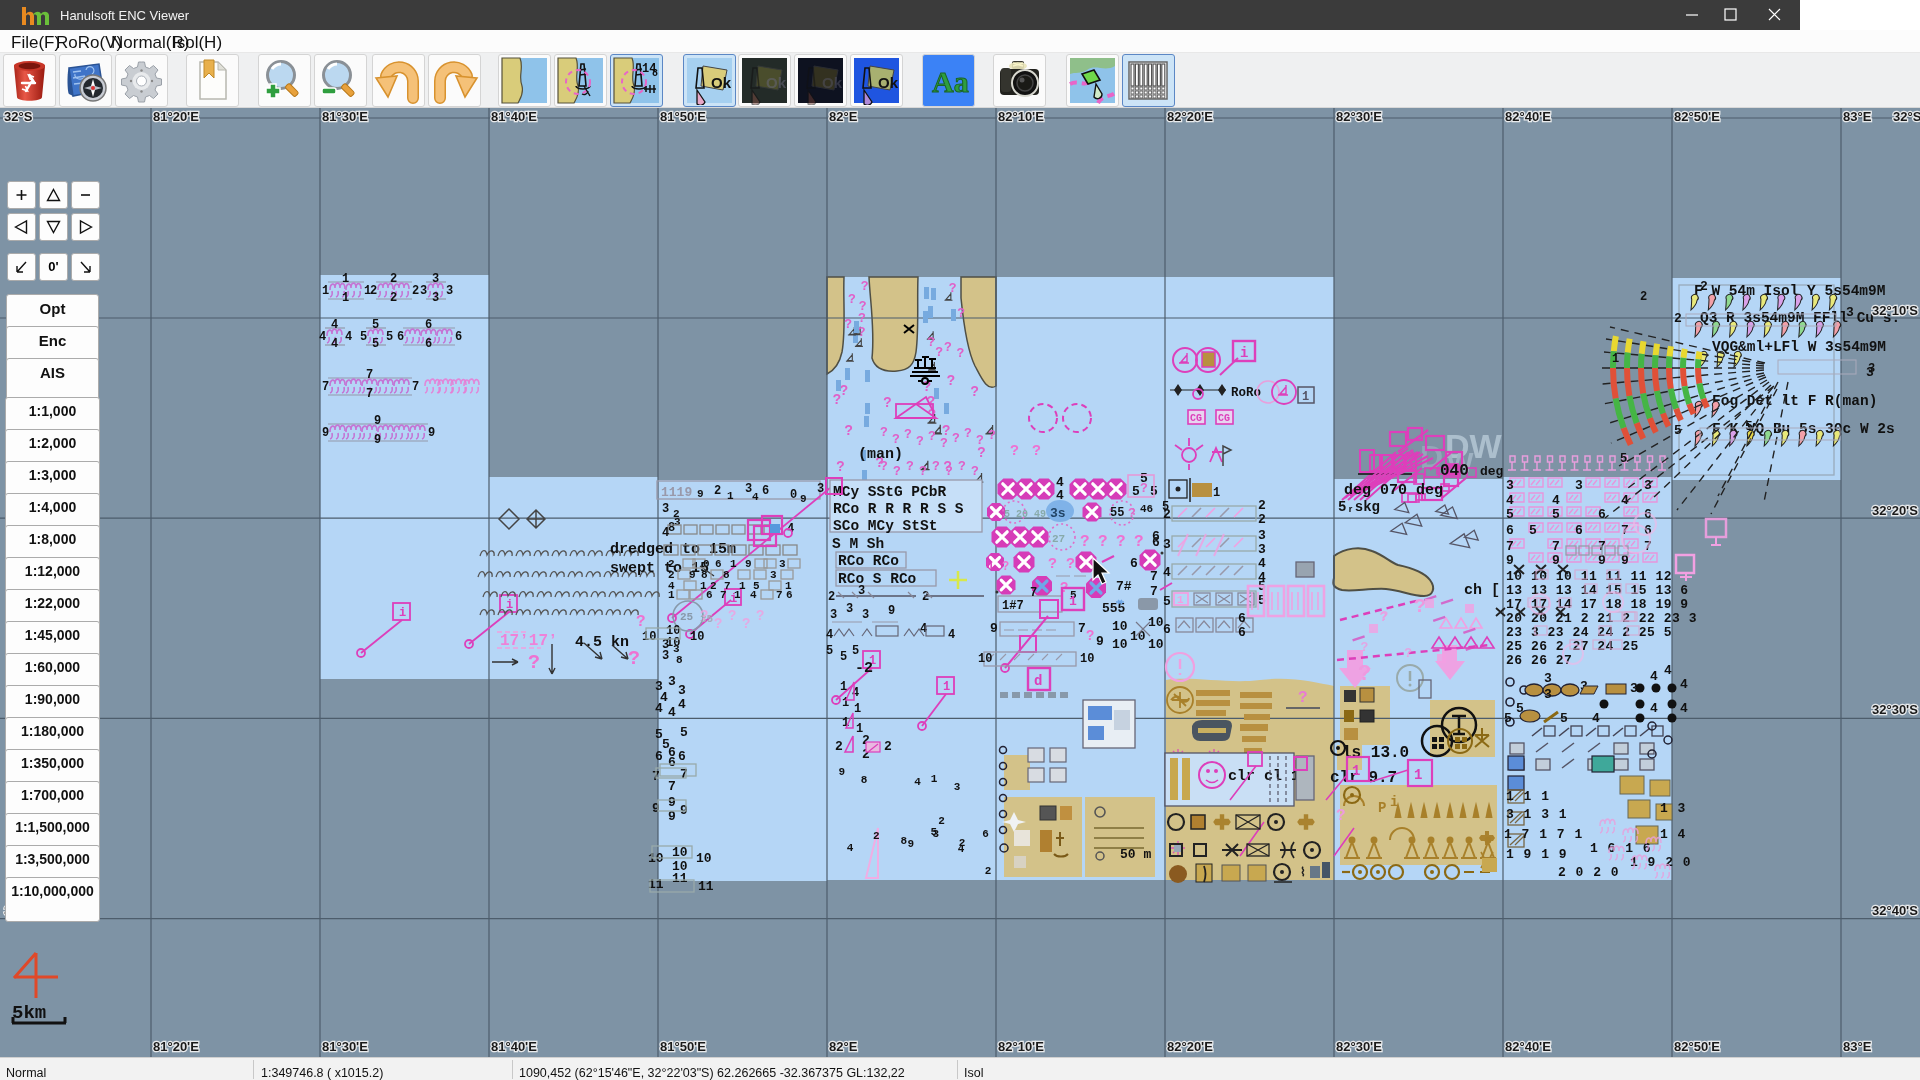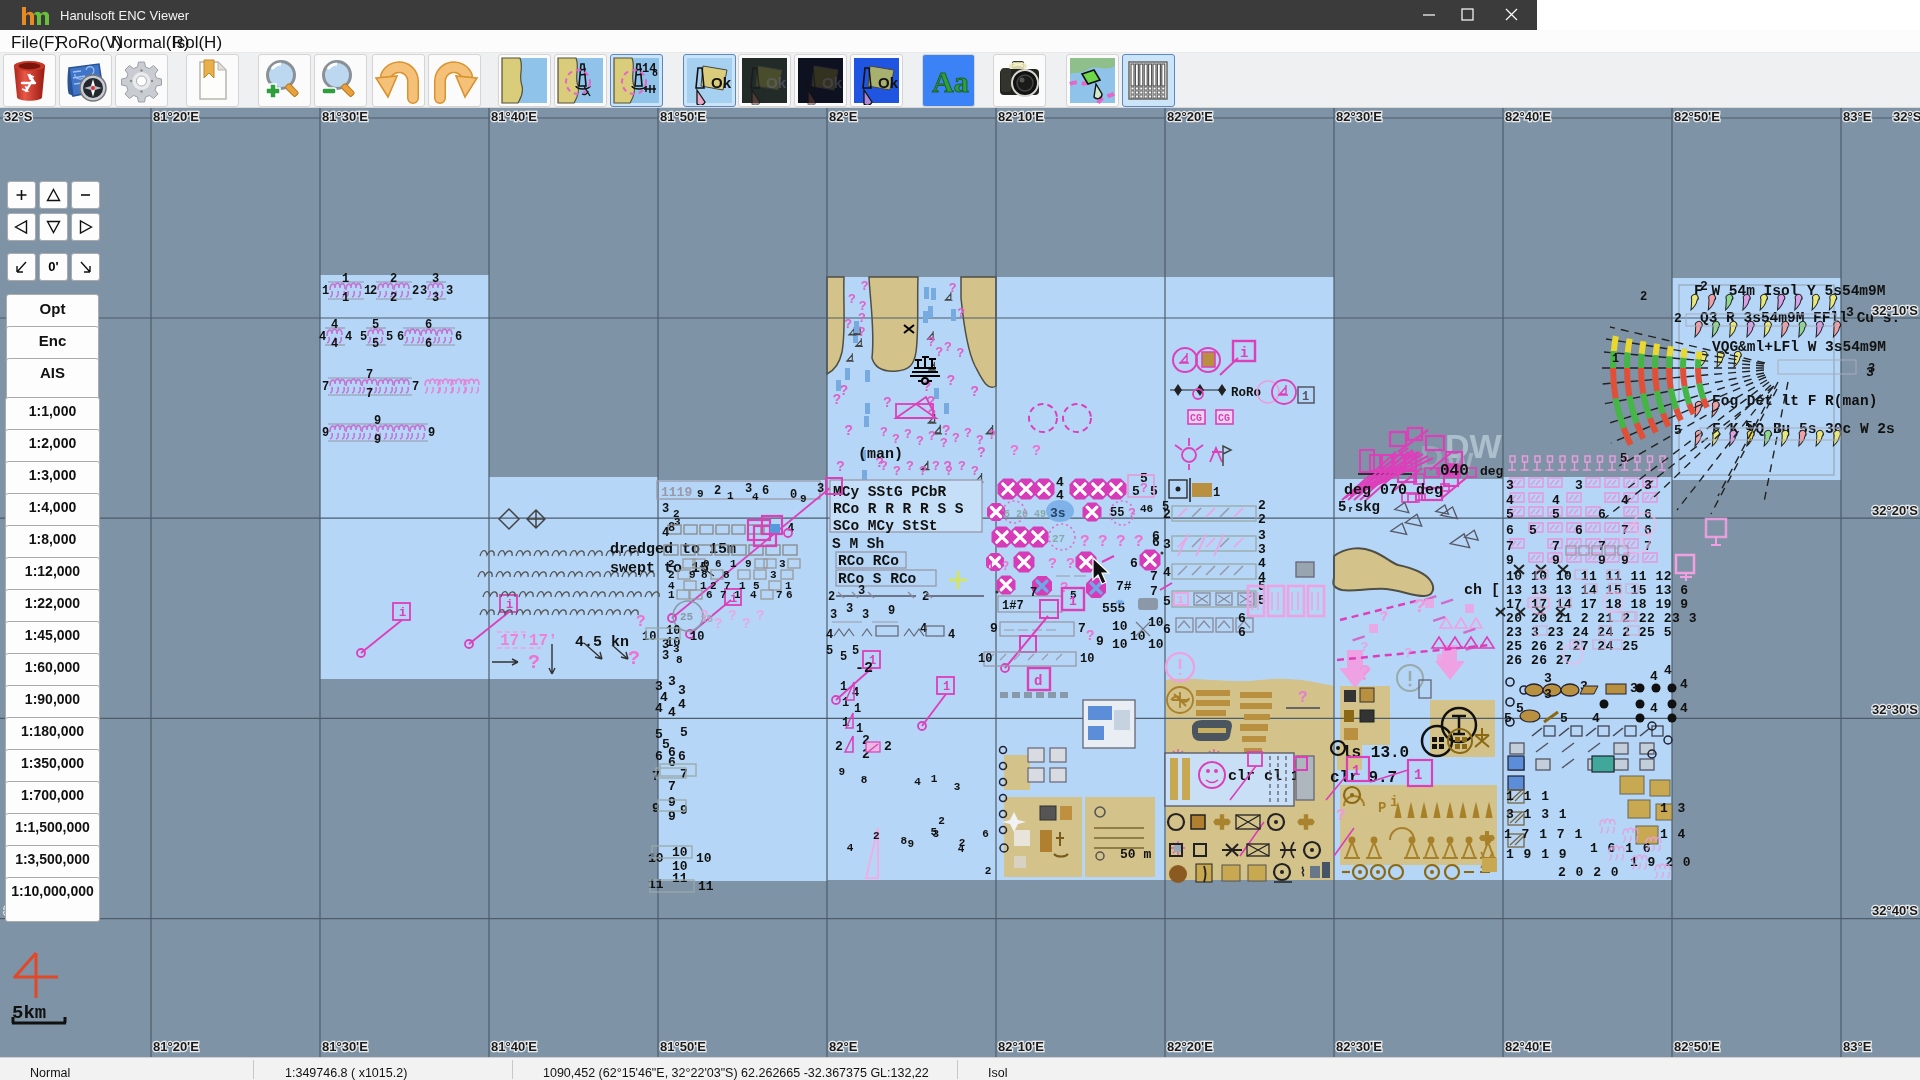--- a/index.html
+++ b/index.html
@@ -1,26 +1,26 @@
 <!DOCTYPE html>
 <html><head><meta charset="utf-8"><style>
 * { margin:0; padding:0; box-sizing:border-box; }
 html,body { width:1920px; height:1080px; overflow:hidden; font-family:"Liberation Sans",sans-serif; }
-#title { position:absolute; left:0; top:0; width:1537px; height:30px; background:#3B3B3B; }
+#title { position:absolute; left:0; top:0; width:1800px; height:30px; background:#3B3B3B; }
 #title .t { position:absolute; left:60px; top:8px; color:#F2F2F2; font-size:13px; }
 #menu { position:absolute; left:0; top:30px; width:1920px; height:23px; background:#FCFCFC; border-bottom:1px solid #E8E8E8; }
 #menu span { position:absolute; top:3px; font-size:17px; color:#111; }
 #toolbar { position:absolute; left:0; top:53px; width:1920px; height:55px; background:#EFF0F1; border-bottom:1px solid #D8D8D8; }
 .tbtn { position:absolute; top:1px; width:53px; height:53px; border:1px solid; border-radius:3px; padding:1px; }
 #map { position:absolute; left:0; top:108px; width:1920px; height:949px; background:#7E93A5; }
 .nbtn { position:absolute; width:29px; height:28px; background:#FDFDFD; border:1px solid #ABABAB; border-radius:3px; text-align:center; }
 .nbtn.txt { font-size:13px; font-weight:bold; line-height:26px; }
 .sbtn { position:absolute; height:45px; background:#FDFDFD; border:1px solid #ABABAB; border-radius:3px; text-align:center; line-height:27px; font-size:15px; font-weight:bold; color:#111; }
 #status { position:absolute; left:0; top:1057px; width:1920px; height:23px; background:#F2F2F2; border-top:1px solid #D0D0D0; font-size:12.5px; color:#111; }
-#status span { position:absolute; top:8px;margin-left:24px; }
+#status span { position:absolute; top:8px; }
 .sep { position:absolute; top:2px; width:1px; height:19px; background:#C8C8C8; }
 #wb { position:absolute; right:0; top:0; height:30px; }
 </style></head><body>
 <div id="map"><svg width="1920" height="949" viewBox="0 108 1920 949">
       <rect x="0.0" y="108.0" width="1920.0" height="949.0" fill="#7E93A5"></rect>
       <rect x="320.0" y="275.0" width="169.0" height="404.0" fill="#B5D6F6"></rect>
       <rect x="489.0" y="477.0" width="169.0" height="202.0" fill="#B5D6F6"></rect>
       <rect x="658.0" y="480.0" width="169.0" height="401.0" fill="#B5D6F6"></rect>
       <rect x="827.0" y="277.0" width="507.0" height="603.0" fill="#B5D6F6"></rect>
       <rect x="1334.0" y="479.0" width="169.0" height="401.0" fill="#B5D6F6"></rect>

